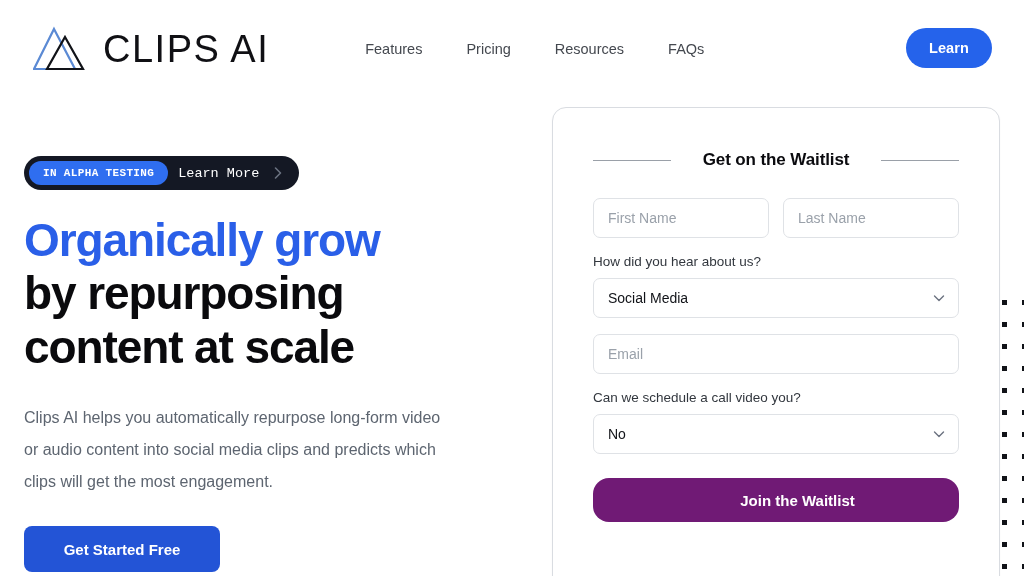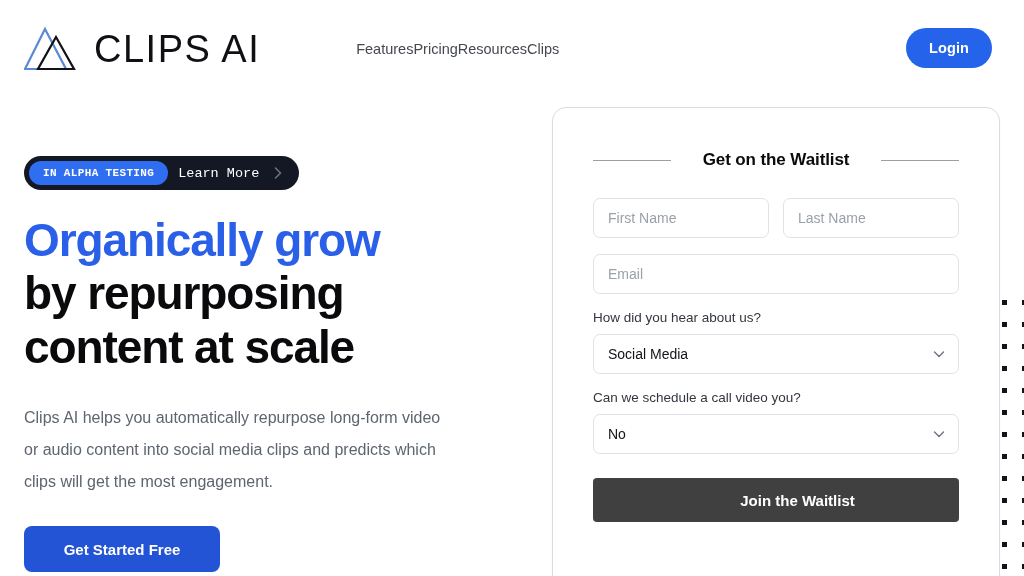--- a/index.html
+++ b/index.html
@@ -17,20 +17,21 @@
     position: relative;
   }
 
   
   .navbar {
     height: 96px;
     display: flex;
     align-items: center;
     padding: 2px 24px 0 24px;
     position: relative;
+    margin-left: 9px;
   }
 
   .brand {
     display: flex;
     align-items: center;
     gap: 12px;
     text-decoration: none;
   }
 
   .brand-mark {
@@ -46,20 +47,21 @@
     font-weight: 400;
     color: #101014;
     line-height: 1;
     white-space: nowrap;
     font-family: "Liberation Sans", sans-serif;
   }
 
   .nav-links {
     display: flex;
     align-items: center;
+    gap: 44px;
     margin-left: 96px;
   }
 
   .nav-link {
     font-size: 14.5px;
     color: #44484f;
     text-decoration: none;
     white-space: nowrap;
   }
 
@@ -258,24 +260,24 @@
     width: 16px;
     height: 16px;
     pointer-events: none;
     display: block;
   }
 
   .submit-btn {
     margin-top: 8px;
     width: 100%;
     height: 44px;
-    background: #404040;
+    background: #701a75;
     color: #fff;
     border: none;
-    border-radius: 4px;
+    border-radius: 16px;
     font-size: 15px;
     font-weight: 700;
     font-family: "Liberation Sans", sans-serif;
     cursor: pointer;
     padding-left: 43px;
   }
 
   
   .dot-grid {
     position: absolute;
@@ -302,24 +304,24 @@
       <polygon points="21,4 42,44 1,44" fill="none" stroke="#5b8ad4" stroke-width="2.2"></polygon>
       <polygon points="32,12 50,44 14,44" fill="none" stroke="#111318" stroke-width="2.2"></polygon>
     </svg>
     <span class="brand-word">CLIPS AI</span>
   </a>
 
   <nav class="nav-links">
     <a class="nav-link" href="#">Features</a>
     <a class="nav-link" href="#">Pricing</a>
     <a class="nav-link" href="#">Resources</a>
-    <a class="nav-link" href="#">Clips</a>
+    <a class="nav-link" href="#">FAQs</a>
   </nav>
 
-  <button class="login-btn">Login</button>
+  <button class="login-btn">Learn</button>
 </header>
 
 <main class="hero">
 
   <div class="hero-left">
 
     <div class="alpha-pill">
       <span class="alpha-badge">IN ALPHA TESTING</span>
       <span class="alpha-learn">Learn More</span>
       <svg class="alpha-chevron" viewBox="0 0 18 18">
@@ -343,36 +345,36 @@
 
     <div class="card-title-row">
       <span class="card-rule"></span>
       <span class="card-title">Get on the Waitlist</span>
       <span class="card-rule"></span>
     </div>
 
     <div class="field-row">
       <input class="input" type="text" placeholder="First Name" style="">
       <input class="input" type="text" placeholder="Last Name" style="">
-    </div>
-
-    <div class="field-group">
-      <input class="input" type="email" placeholder="Email" style="">
     </div>
 
     <div class="field-group">
       <label class="field-label">How did you hear about us?</label>
       <div class="select-wrap">
         <select class="select">
           <option>Social Media</option>
         </select>
         <svg class="select-chevron" viewBox="0 0 16 16">
           <path d="M3.5 6 L8 10.5 L12.5 6" fill="none" stroke="#6b7280" stroke-width="1.4" stroke-linecap="round" stroke-linejoin="round"></path>
         </svg>
       </div>
+    </div>
+
+    <div class="field-group">
+      <input class="input" type="email" placeholder="Email" style="">
     </div>
 
     <div class="field-group">
       <label class="field-label">Can we schedule a call video you?</label>
       <div class="select-wrap">
         <select class="select">
           <option>No</option>
         </select>
         <svg class="select-chevron" viewBox="0 0 16 16">
           <path d="M3.5 6 L8 10.5 L12.5 6" fill="none" stroke="#6b7280" stroke-width="1.4" stroke-linecap="round" stroke-linejoin="round"></path>

